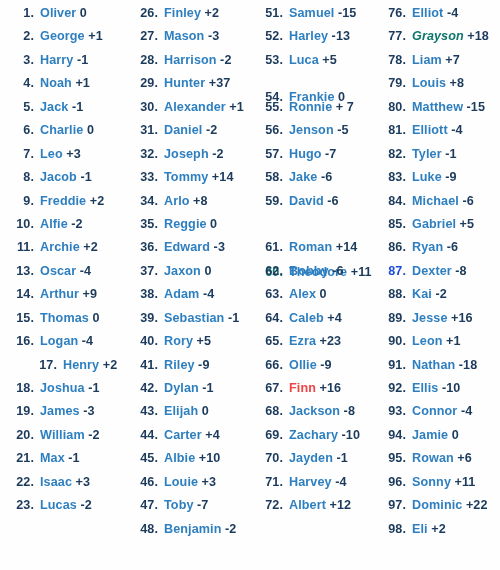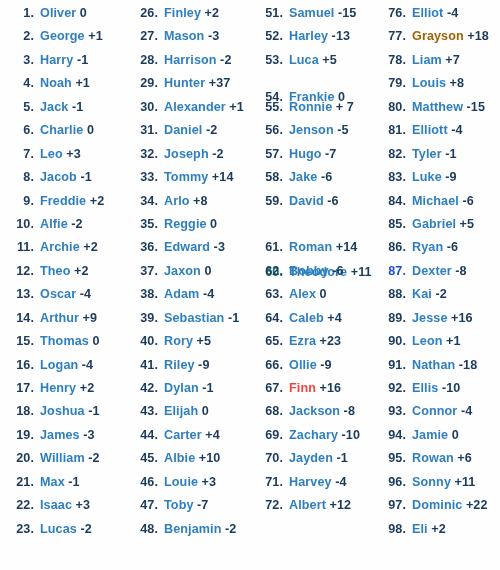--- a/index.html
+++ b/index.html
@@ -72,26 +72,25 @@
       <div class="rank-row"><span class="rank-num" style="width: 34px; color: rgb(27, 58, 92);">2.</span><span class="rank-name" style="color: rgb(46, 127, 192);">George</span><span class="rank-delta" style="color: rgb(27, 58, 92);">+1</span></div>
       <div class="rank-row"><span class="rank-num" style="width: 34px; color: rgb(27, 58, 92);">3.</span><span class="rank-name" style="color: rgb(46, 127, 192);">Harry</span><span class="rank-delta" style="color: rgb(27, 58, 92);">-1</span></div>
       <div class="rank-row"><span class="rank-num" style="width: 34px; color: rgb(27, 58, 92);">4.</span><span class="rank-name" style="color: rgb(46, 127, 192);">Noah</span><span class="rank-delta" style="color: rgb(27, 58, 92);">+1</span></div>
       <div class="rank-row"><span class="rank-num" style="width: 34px; color: rgb(27, 58, 92);">5.</span><span class="rank-name" style="color: rgb(46, 127, 192);">Jack</span><span class="rank-delta" style="color: rgb(27, 58, 92);">-1</span></div>
       <div class="rank-row"><span class="rank-num" style="width: 34px; color: rgb(27, 58, 92);">6.</span><span class="rank-name" style="color: rgb(46, 127, 192);">Charlie</span><span class="rank-delta" style="color: rgb(27, 58, 92);">0</span></div>
       <div class="rank-row"><span class="rank-num" style="width: 34px; color: rgb(27, 58, 92);">7.</span><span class="rank-name" style="color: rgb(46, 127, 192);">Leo</span><span class="rank-delta" style="color: rgb(27, 58, 92);">+3</span></div>
       <div class="rank-row"><span class="rank-num" style="width: 34px; color: rgb(27, 58, 92);">8.</span><span class="rank-name" style="color: rgb(46, 127, 192);">Jacob</span><span class="rank-delta" style="color: rgb(27, 58, 92);">-1</span></div>
       <div class="rank-row"><span class="rank-num" style="width: 34px; color: rgb(27, 58, 92);">9.</span><span class="rank-name" style="color: rgb(46, 127, 192);">Freddie</span><span class="rank-delta" style="color: rgb(27, 58, 92);">+2</span></div>
       <div class="rank-row"><span class="rank-num" style="width: 34px; color: rgb(27, 58, 92);">10.</span><span class="rank-name" style="color: rgb(46, 127, 192);">Alfie</span><span class="rank-delta" style="color: rgb(27, 58, 92);">-2</span></div>
       <div class="rank-row"><span class="rank-num" style="width: 34px; color: rgb(27, 58, 92);">11.</span><span class="rank-name" style="color: rgb(46, 127, 192);">Archie</span><span class="rank-delta" style="color: rgb(27, 58, 92);">+2</span></div>
-      <div class="rank-row"><span class="rank-num" style="width: 34px; color: rgb(27, 58, 92);">12.</span><span class="rank-name" style="color: rgb(46, 127, 192);">Theo</span><span class="rank-delta" style="color: rgb(27, 58, 92);">+2</span></div>
       <div class="rank-row"><span class="rank-num" style="width: 34px; color: rgb(27, 58, 92);">13.</span><span class="rank-name" style="color: rgb(46, 127, 192);">Oscar</span><span class="rank-delta" style="color: rgb(27, 58, 92);">-4</span></div>
       <div class="rank-row"><span class="rank-num" style="width: 34px; color: rgb(27, 58, 92);">14.</span><span class="rank-name" style="color: rgb(46, 127, 192);">Arthur</span><span class="rank-delta" style="color: rgb(27, 58, 92);">+9</span></div>
       <div class="rank-row"><span class="rank-num" style="width: 34px; color: rgb(27, 58, 92);">15.</span><span class="rank-name" style="color: rgb(46, 127, 192);">Thomas</span><span class="rank-delta" style="color: rgb(27, 58, 92);">0</span></div>
       <div class="rank-row"><span class="rank-num" style="width: 34px; color: rgb(27, 58, 92);">16.</span><span class="rank-name" style="color: rgb(46, 127, 192);">Logan</span><span class="rank-delta" style="color: rgb(27, 58, 92);">-4</span></div>
-      <div class="rank-row"><span class="rank-num" style="width: 34px; color: rgb(27, 58, 92);">17.</span><span class="rank-name" style="color: rgb(46, 127, 192);">Henry</span><span class="rank-delta" style="color: rgb(27, 58, 92);">+2</span></div>
+      <div class="rank-row"><span class="rank-num" style="width: 34px; color: rgb(27, 58, 92); padding-left: 23px;">17.</span><span class="rank-name" style="color: rgb(46, 127, 192);">Henry</span><span class="rank-delta" style="color: rgb(27, 58, 92);">+2</span></div>
       <div class="rank-row"><span class="rank-num" style="width: 34px; color: rgb(27, 58, 92);">18.</span><span class="rank-name" style="color: rgb(46, 127, 192);">Joshua</span><span class="rank-delta" style="color: rgb(27, 58, 92);">-1</span></div>
       <div class="rank-row"><span class="rank-num" style="width: 34px; color: rgb(27, 58, 92);">19.</span><span class="rank-name" style="color: rgb(46, 127, 192);">James</span><span class="rank-delta" style="color: rgb(27, 58, 92);">-3</span></div>
       <div class="rank-row"><span class="rank-num" style="width: 34px; color: rgb(27, 58, 92);">20.</span><span class="rank-name" style="color: rgb(46, 127, 192);">William</span><span class="rank-delta" style="color: rgb(27, 58, 92);">-2</span></div>
       <div class="rank-row"><span class="rank-num" style="width: 34px; color: rgb(27, 58, 92);">21.</span><span class="rank-name" style="color: rgb(46, 127, 192);">Max</span><span class="rank-delta" style="color: rgb(27, 58, 92);">-1</span></div>
       <div class="rank-row"><span class="rank-num" style="width: 34px; color: rgb(27, 58, 92);">22.</span><span class="rank-name" style="color: rgb(46, 127, 192);">Isaac</span><span class="rank-delta" style="color: rgb(27, 58, 92);">+3</span></div>
       <div class="rank-row"><span class="rank-num" style="width: 34px; color: rgb(27, 58, 92);">23.</span><span class="rank-name" style="color: rgb(46, 127, 192);">Lucas</span><span class="rank-delta" style="color: rgb(27, 58, 92);">-2</span></div>
     </div>
   <div class="rank-column col-2">
       <div class="rank-row"><span class="rank-num" style="width: 34px; color: rgb(27, 58, 92);">26.</span><span class="rank-name" style="color: rgb(46, 127, 192);">Finley</span><span class="rank-delta" style="color: rgb(27, 58, 92);">+2</span></div>
       <div class="rank-row"><span class="rank-num" style="width: 34px; color: rgb(27, 58, 92);">27.</span><span class="rank-name" style="color: rgb(46, 127, 192);">Mason</span><span class="rank-delta" style="color: rgb(27, 58, 92);">-3</span></div>
@@ -136,21 +135,21 @@
       <div class="rank-row"><span class="rank-num" style="width: 34px; color: rgb(27, 58, 92);">66.</span><span class="rank-name" style="color: rgb(46, 127, 192);">Ollie</span><span class="rank-delta" style="color: rgb(27, 58, 92);">-9</span></div>
       <div class="rank-row"><span class="rank-num" style="width: 34px; color: rgb(27, 58, 92);">67.</span><span class="rank-name" style="color: #ef4444;">Finn</span><span class="rank-delta" style="color: rgb(27, 58, 92);">+16</span></div>
       <div class="rank-row"><span class="rank-num" style="width: 34px; color: rgb(27, 58, 92);">68.</span><span class="rank-name" style="color: rgb(46, 127, 192);">Jackson</span><span class="rank-delta" style="color: rgb(27, 58, 92);">-8</span></div>
       <div class="rank-row"><span class="rank-num" style="width: 34px; color: rgb(27, 58, 92);">69.</span><span class="rank-name" style="color: rgb(46, 127, 192);">Zachary</span><span class="rank-delta" style="color: rgb(27, 58, 92);">-10</span></div>
       <div class="rank-row"><span class="rank-num" style="width: 34px; color: rgb(27, 58, 92);">70.</span><span class="rank-name" style="color: rgb(46, 127, 192);">Jayden</span><span class="rank-delta" style="color: rgb(27, 58, 92);">-1</span></div>
       <div class="rank-row"><span class="rank-num" style="width: 34px; color: rgb(27, 58, 92);">71.</span><span class="rank-name" style="color: rgb(46, 127, 192);">Harvey</span><span class="rank-delta" style="color: rgb(27, 58, 92);">-4</span></div>
       <div class="rank-row"><span class="rank-num" style="width: 34px; color: rgb(27, 58, 92);">72.</span><span class="rank-name" style="color: rgb(46, 127, 192);">Albert</span><span class="rank-delta" style="color: rgb(27, 58, 92);">+12</span></div>
     </div>
   <div class="rank-column col-4">
       <div class="rank-row"><span class="rank-num" style="width: 34px; color: rgb(27, 58, 92);">76.</span><span class="rank-name" style="color: rgb(46, 127, 192);">Elliot</span><span class="rank-delta" style="color: rgb(27, 58, 92);">-4</span></div>
-      <div class="rank-row"><span class="rank-num" style="width: 34px; color: rgb(27, 58, 92);">77.</span><span class="rank-name" style="color: #a16207;">Grayson</span><span class="rank-delta" style="color: rgb(27, 58, 92);">+18</span></div>
+      <div class="rank-row"><span class="rank-num" style="width: 34px; color: rgb(27, 58, 92);">77.</span><span class="rank-name" style="color: #0f766e; font-style: italic;">Grayson</span><span class="rank-delta" style="color: rgb(27, 58, 92);">+18</span></div>
       <div class="rank-row"><span class="rank-num" style="width: 34px; color: rgb(27, 58, 92);">78.</span><span class="rank-name" style="color: rgb(46, 127, 192);">Liam</span><span class="rank-delta" style="color: rgb(27, 58, 92);">+7</span></div>
       <div class="rank-row"><span class="rank-num" style="width: 34px; color: rgb(27, 58, 92);">79.</span><span class="rank-name" style="color: rgb(46, 127, 192);">Louis</span><span class="rank-delta" style="color: rgb(27, 58, 92);">+8</span></div>
       <div class="rank-row"><span class="rank-num" style="width: 34px; color: rgb(27, 58, 92);">80.</span><span class="rank-name" style="color: rgb(46, 127, 192);">Matthew</span><span class="rank-delta" style="color: rgb(27, 58, 92);">-15</span></div>
       <div class="rank-row"><span class="rank-num" style="width: 34px; color: rgb(27, 58, 92);">81.</span><span class="rank-name" style="color: rgb(46, 127, 192);">Elliott</span><span class="rank-delta" style="color: rgb(27, 58, 92);">-4</span></div>
       <div class="rank-row"><span class="rank-num" style="width: 34px; color: rgb(27, 58, 92);">82.</span><span class="rank-name" style="color: rgb(46, 127, 192);">Tyler</span><span class="rank-delta" style="color: rgb(27, 58, 92);">-1</span></div>
       <div class="rank-row"><span class="rank-num" style="width: 34px; color: rgb(27, 58, 92);">83.</span><span class="rank-name" style="color: rgb(46, 127, 192);">Luke</span><span class="rank-delta" style="color: rgb(27, 58, 92);">-9</span></div>
       <div class="rank-row"><span class="rank-num" style="width: 34px; color: rgb(27, 58, 92);">84.</span><span class="rank-name" style="color: rgb(46, 127, 192);">Michael</span><span class="rank-delta" style="color: rgb(27, 58, 92);">-6</span></div>
       <div class="rank-row"><span class="rank-num" style="width: 34px; color: rgb(27, 58, 92);">85.</span><span class="rank-name" style="color: rgb(46, 127, 192);">Gabriel</span><span class="rank-delta" style="color: rgb(27, 58, 92);">+5</span></div>
       <div class="rank-row"><span class="rank-num" style="width: 34px; color: rgb(27, 58, 92);">86.</span><span class="rank-name" style="color: rgb(46, 127, 192);">Ryan</span><span class="rank-delta" style="color: rgb(27, 58, 92);">-6</span></div>
       <div class="rank-row"><span class="rank-num" style="width: 34px; color: #1d4ed8;">87.</span><span class="rank-name" style="color: rgb(46, 127, 192);">Dexter</span><span class="rank-delta" style="color: rgb(27, 58, 92);">-8</span></div>

